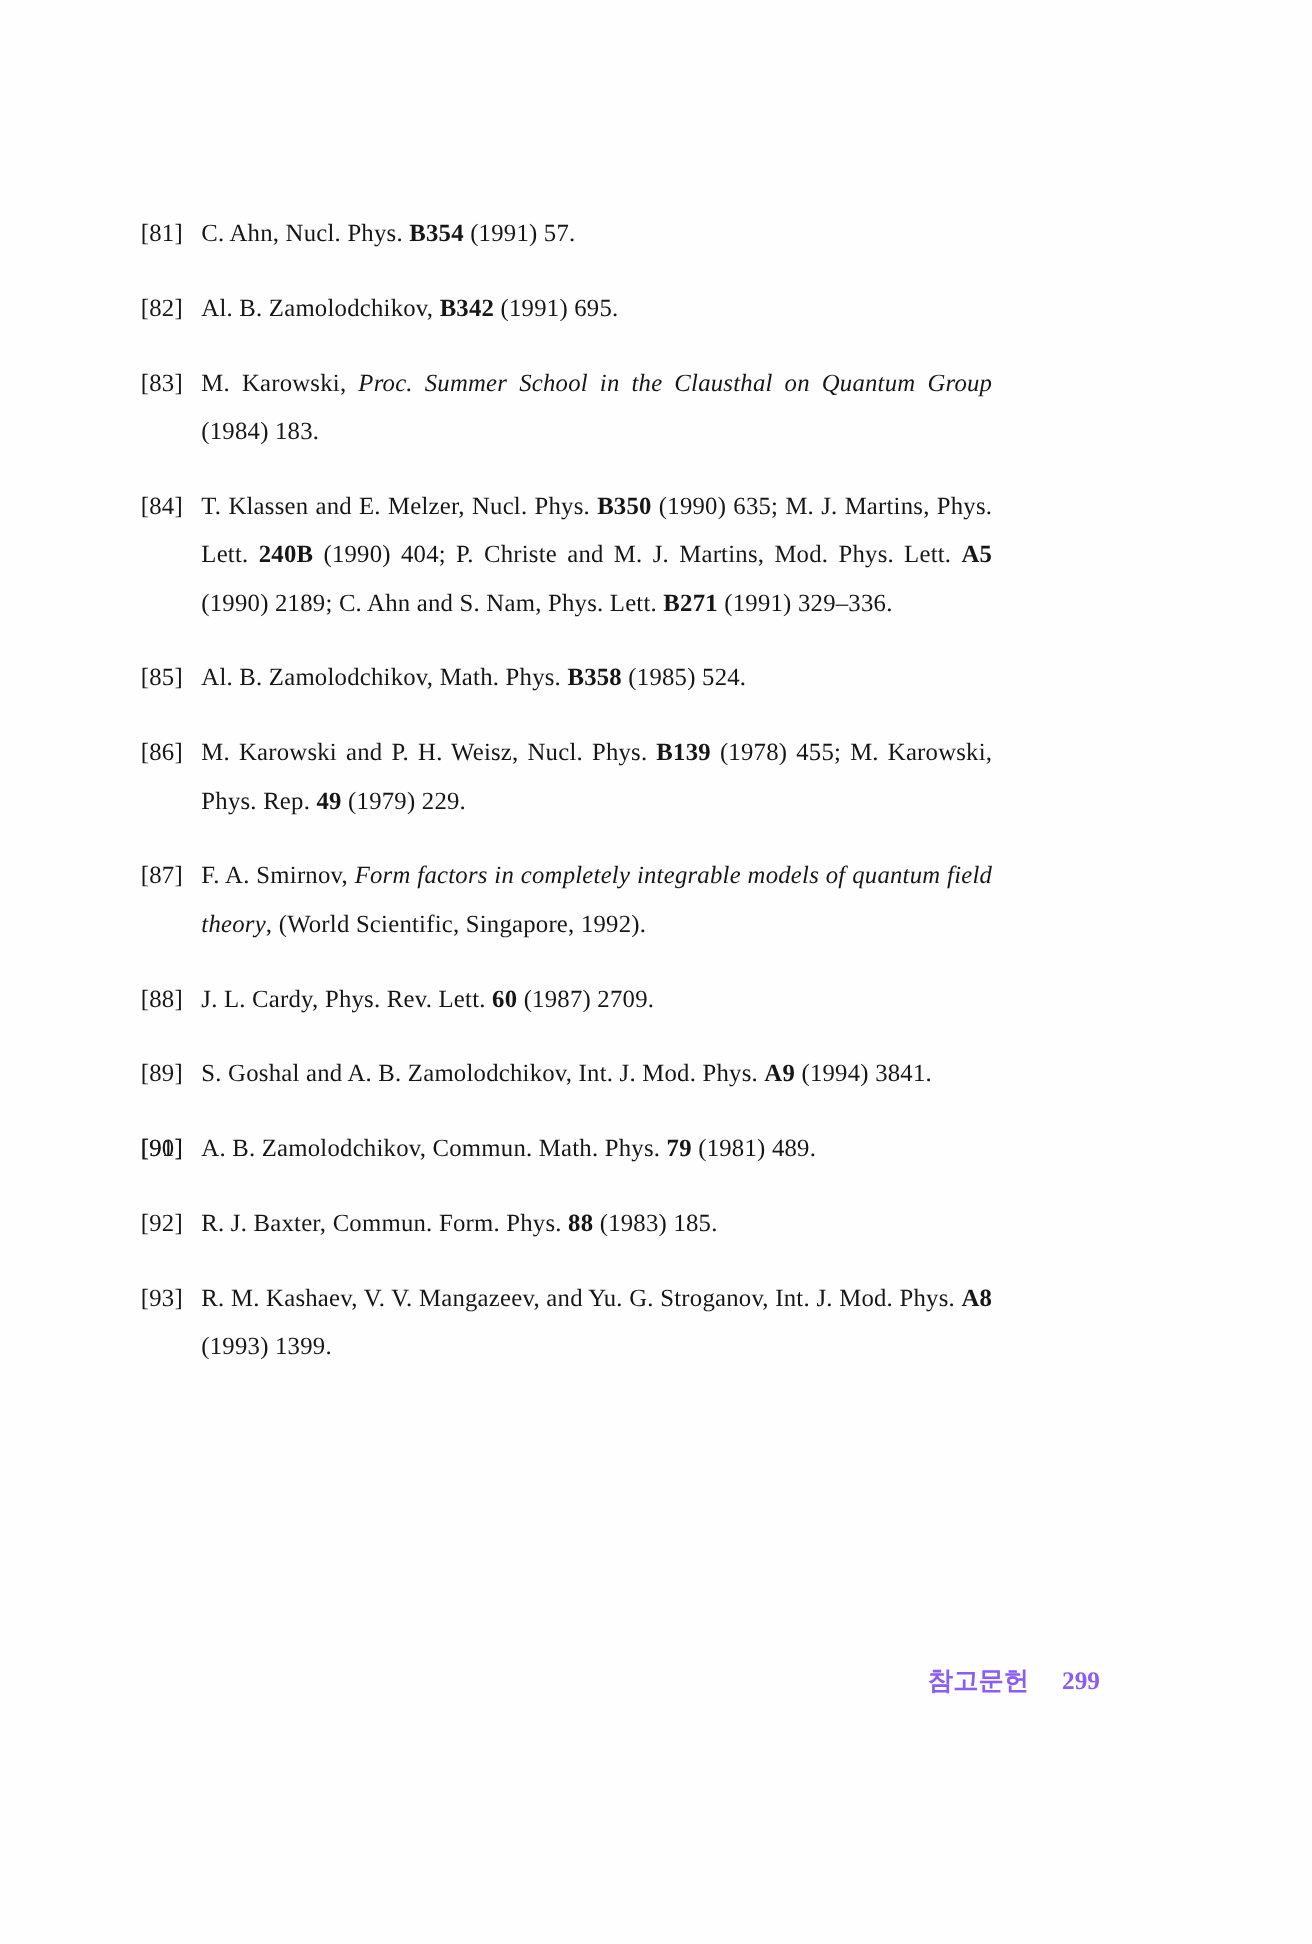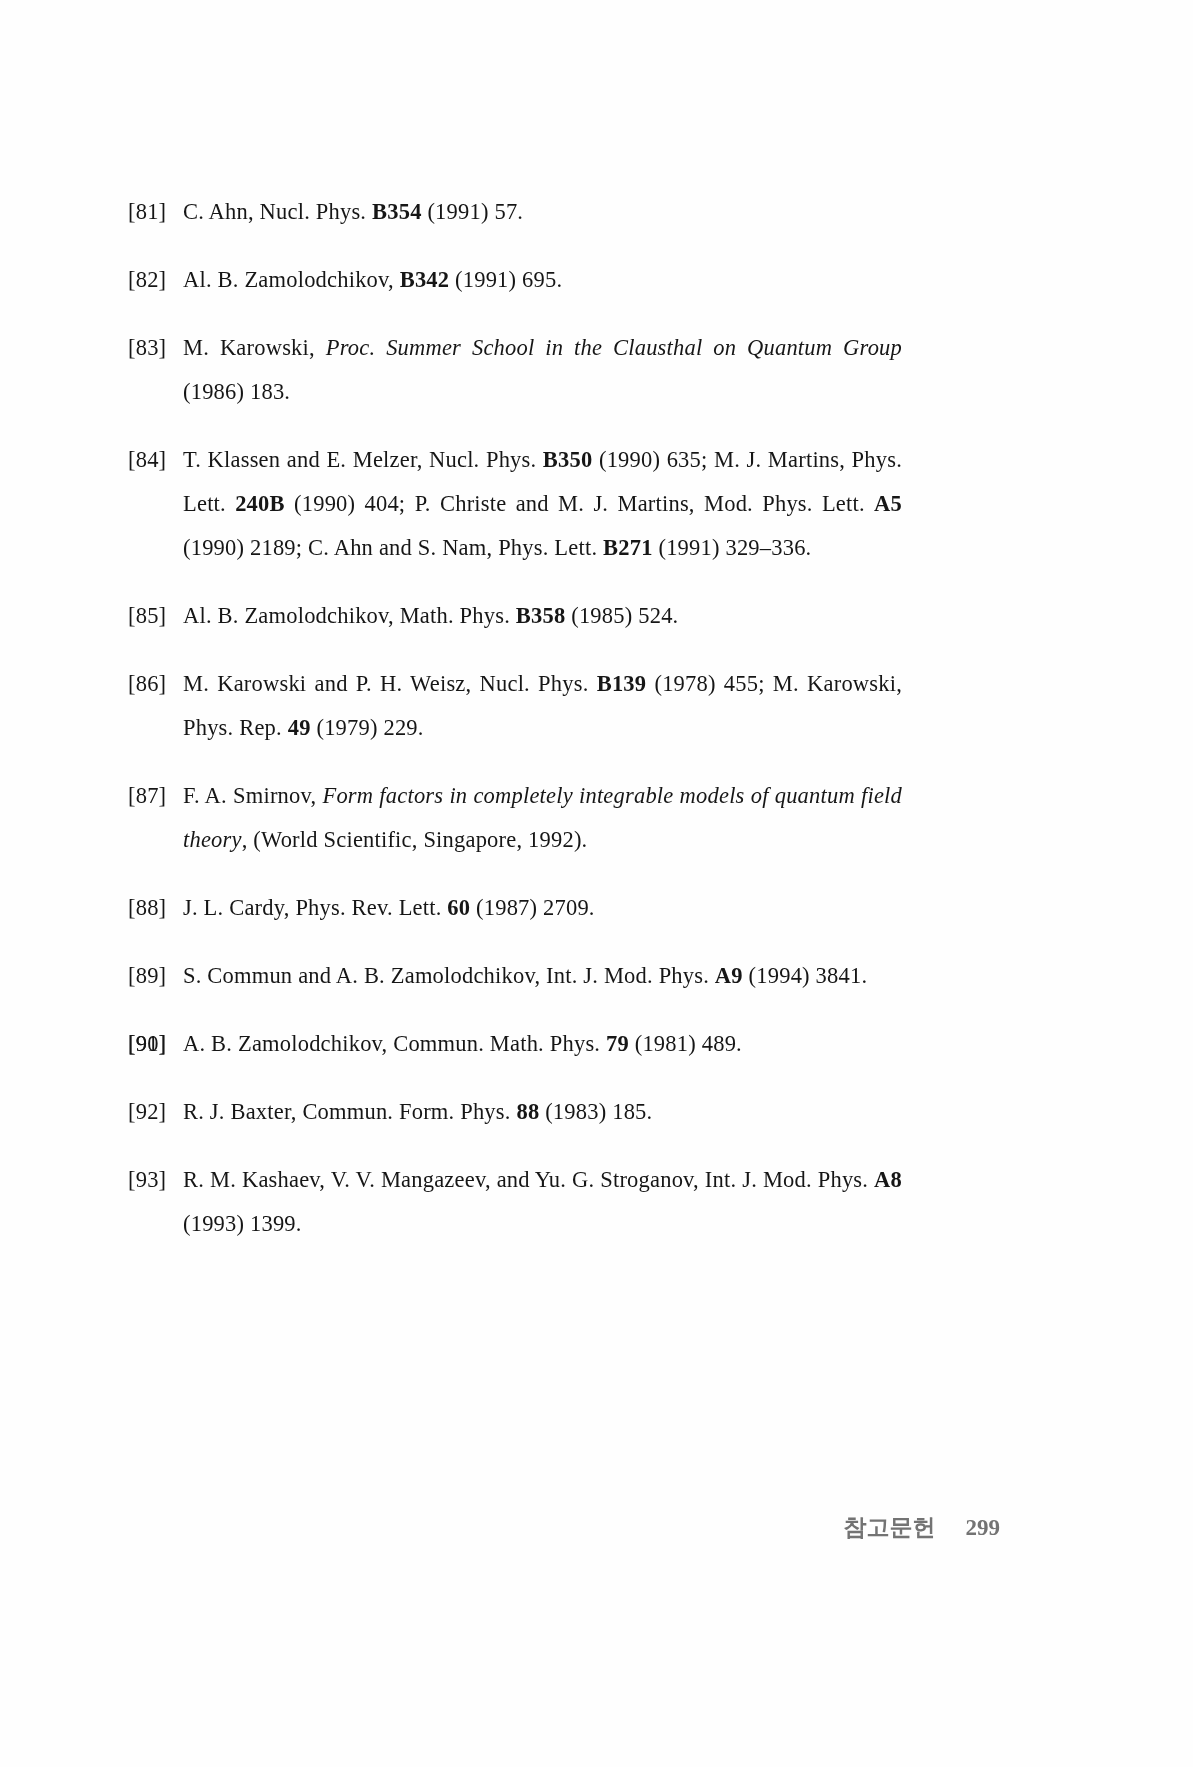--- a/index.html
+++ b/index.html
@@ -41,38 +41,38 @@
   .bd { font-weight: bold; }
   .it { font-style: italic; }
   .footer {
     position: absolute;
     top: 1512px;
     left: 600px;
     width: 400px;
     text-align: right;
     font-size: 23px;
     font-weight: bold;
-    color: #737373;
+    color: #8b5cf6;
   }
   .footer .page-num { margin-left: 30px; }
 </style>
 </head>
 <body>
 
 <div class="page">
   <div class="refs">
       <div class="ref"><span class="ref-label">[81]</span><span><span>C. Ahn, Nucl. Phys. </span><span class="bd">B354</span><span> (1991) 57.</span></span></div>
       <div class="ref"><span class="ref-label">[82]</span><span><span>Al. B. Zamolodchikov, </span><span class="bd">B342</span><span> (1991) 695.</span></span></div>
-      <div class="ref"><span class="ref-label">[83]</span><span><span>M. Karowski, </span><span class="it">Proc. Summer School in the Clausthal on Quantum Group</span><span> (1986) 183.</span></span></div>
+      <div class="ref"><span class="ref-label">[83]</span><span><span>M. Karowski, </span><span class="it">Proc. Summer School in the Clausthal on Quantum Group</span><span> (1984) 183.</span></span></div>
       <div class="ref"><span class="ref-label">[84]</span><span><span>T. Klassen and E. Melzer, Nucl. Phys. </span><span class="bd">B350</span><span> (1990) 635; M. J. Martins, Phys. Lett. </span><span class="bd">240B</span><span> (1990) 404; P. Christe and M. J. Martins, Mod. Phys. Lett. </span><span class="bd">A5</span><span> (1990) 2189; C. Ahn and S. Nam, Phys. Lett. </span><span class="bd">B271</span><span> (1991) 329–336.</span></span></div>
       <div class="ref"><span class="ref-label">[85]</span><span><span>Al. B. Zamolodchikov, Math. Phys. </span><span class="bd">B358</span><span> (1985) 524.</span></span></div>
       <div class="ref"><span class="ref-label">[86]</span><span><span>M. Karowski and P. H. Weisz, Nucl. Phys. </span><span class="bd">B139</span><span> (1978) 455; M. Karowski, Phys. Rep. </span><span class="bd">49</span><span> (1979) 229.</span></span></div>
       <div class="ref"><span class="ref-label">[87]</span><span><span>F. A. Smirnov, </span><span class="it">Form factors in completely integrable models of quantum field theory</span><span>, (World Scientific, Singapore, 1992).</span></span></div>
       <div class="ref"><span class="ref-label">[88]</span><span><span>J. L. Cardy, Phys. Rev. Lett. </span><span class="bd">60</span><span> (1987) 2709.</span></span></div>
-      <div class="ref"><span class="ref-label">[89]</span><span><span>S. Commun and A. B. Zamolodchikov, Int. J. Mod. Phys. </span><span class="bd">A9</span><span> (1994) 3841.</span></span></div>
+      <div class="ref"><span class="ref-label">[89]</span><span><span>S. Goshal and A. B. Zamolodchikov, Int. J. Mod. Phys. </span><span class="bd">A9</span><span> (1994) 3841.</span></span></div>
       <div class="ref"><span class="ref-label">[90]</span></div>
       <div class="ref"><span class="ref-label">[91]</span><span><span>A. B. Zamolodchikov, Commun. Math. Phys. </span><span class="bd">79</span><span> (1981) 489.</span></span></div>
       <div class="ref"><span class="ref-label">[92]</span><span><span>R. J. Baxter, Commun. Form. Phys. </span><span class="bd">88</span><span> (1983) 185.</span></span></div>
       <div class="ref"><span class="ref-label">[93]</span><span><span>R. M. Kashaev, V. V. Mangazeev, and Yu. G. Stroganov, Int. J. Mod. Phys. </span><span class="bd">A8</span><span> (1993) 1399.</span></span></div>
     </div>
   <div class="footer">
     <span>참고문헌</span><span class="page-num">299</span>
   </div>
 </div>
 

